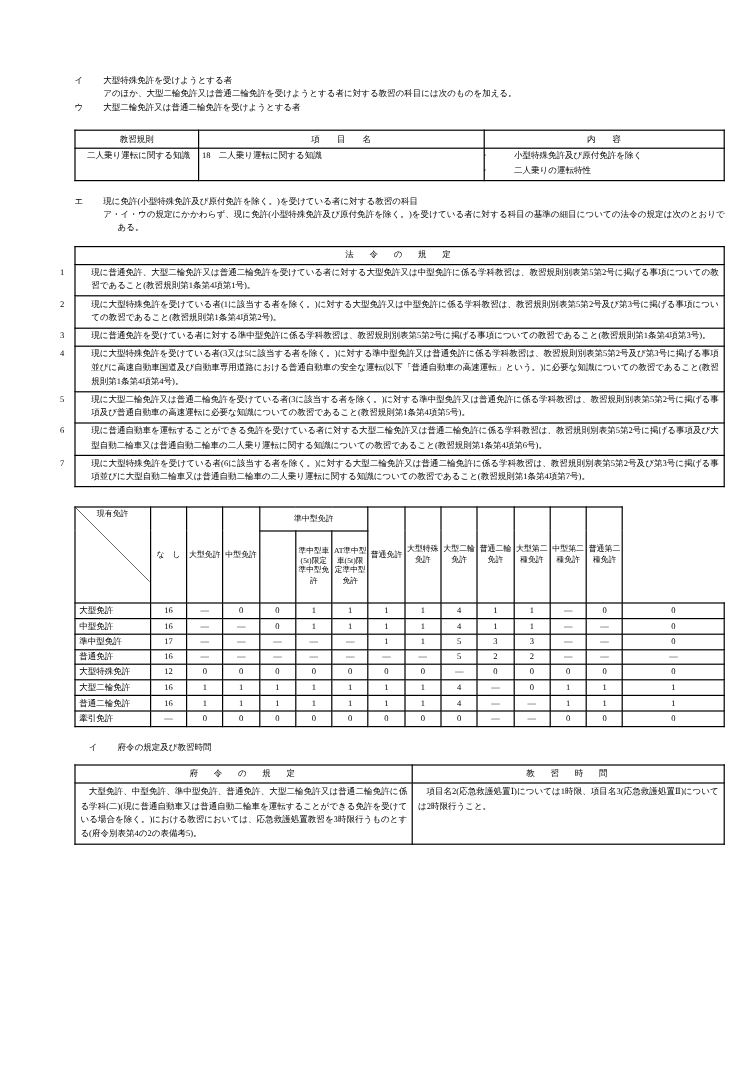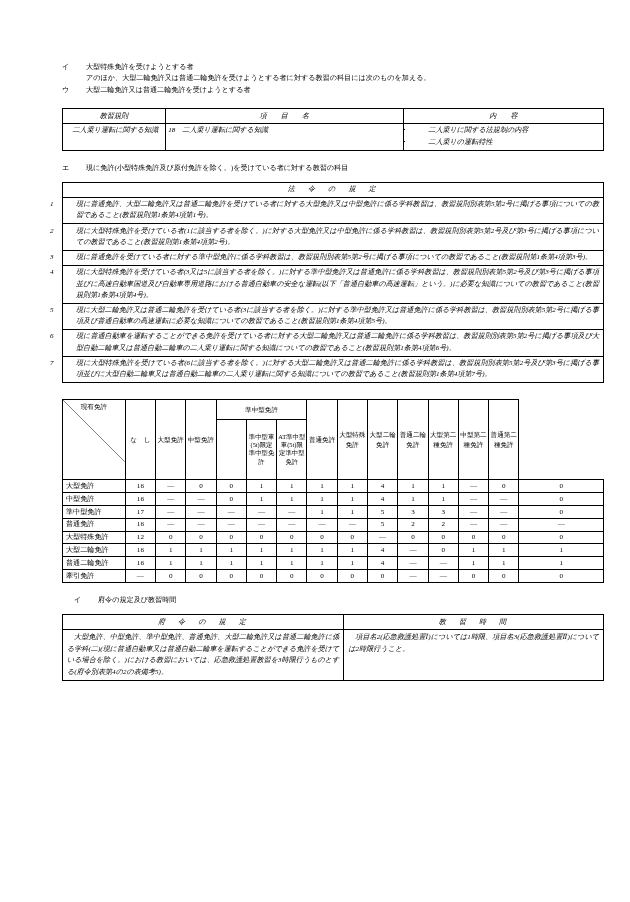--- a/index.html
+++ b/index.html
@@ -44,21 +44,20 @@
   .gap-l { height: 12px; }
 
   
   table {
     border-collapse: collapse;
     width: 100%;
     table-layout: fixed;
   }
   table.bordered, table.bordered th, table.bordered td {
     border: 0.6px solid #000000;
-    font-style: italic;
   }
   table.bordered {
     border-width: 1px;
   }
   th, td {
     padding: 1.2px 2.5px;
     vertical-align: top;
     font-weight: normal;
     font-size: 7.1px;
     line-height: 1.6;
@@ -191,31 +190,32 @@
         <th class="ctr">教習規則</th>
         <th class="ctr">項　　目　　名</th>
         <th class="ctr">内　　容</th>
       </tr>
     </thead>
     <tbody>
       <tr>
         <td style="text-indent:7px">二人乗り運転に関する知識</td>
         <td><span class="num">18</span><span>二人乗り運転に関する知識</span></td>
         <td>
-          <span class="bullet-row"><span class="bullet-dot">・</span><span>二人乗りに関する法規制の内容</span></span>
+          <span class="bullet-row"><span class="bullet-dot">・</span><span>小型特殊免許及び原付免許を除く</span></span>
           <span class="bullet-row"><span class="bullet-dot">・</span><span>二人乗りの運転特性</span></span>
         </td>
       </tr>
     </tbody>
   </table>
 
   <div class="gap-l"></div>
 
   <div>
     <p class="para hang-2"><span class="lvl-marker">エ</span><span>現に免許(小型特殊免許及び原付免許を除く。)を受けている者に対する教習の科目</span></p>
+    <p class="para hang-3">ア・イ・ウの規定にかかわらず、現に免許(小型特殊免許及び原付免許を除く。)を受けている者に対する科目の基準の細目についての法令の規定は次のとおりである。</p>
   </div>
 
   <div class="gap-m"></div>
 
   <table class="bordered tbl-houre">
     <thead>
       <tr>
         <th class="ctr spaced">法　令　の　規　定</th>
       </tr>
     </thead>

